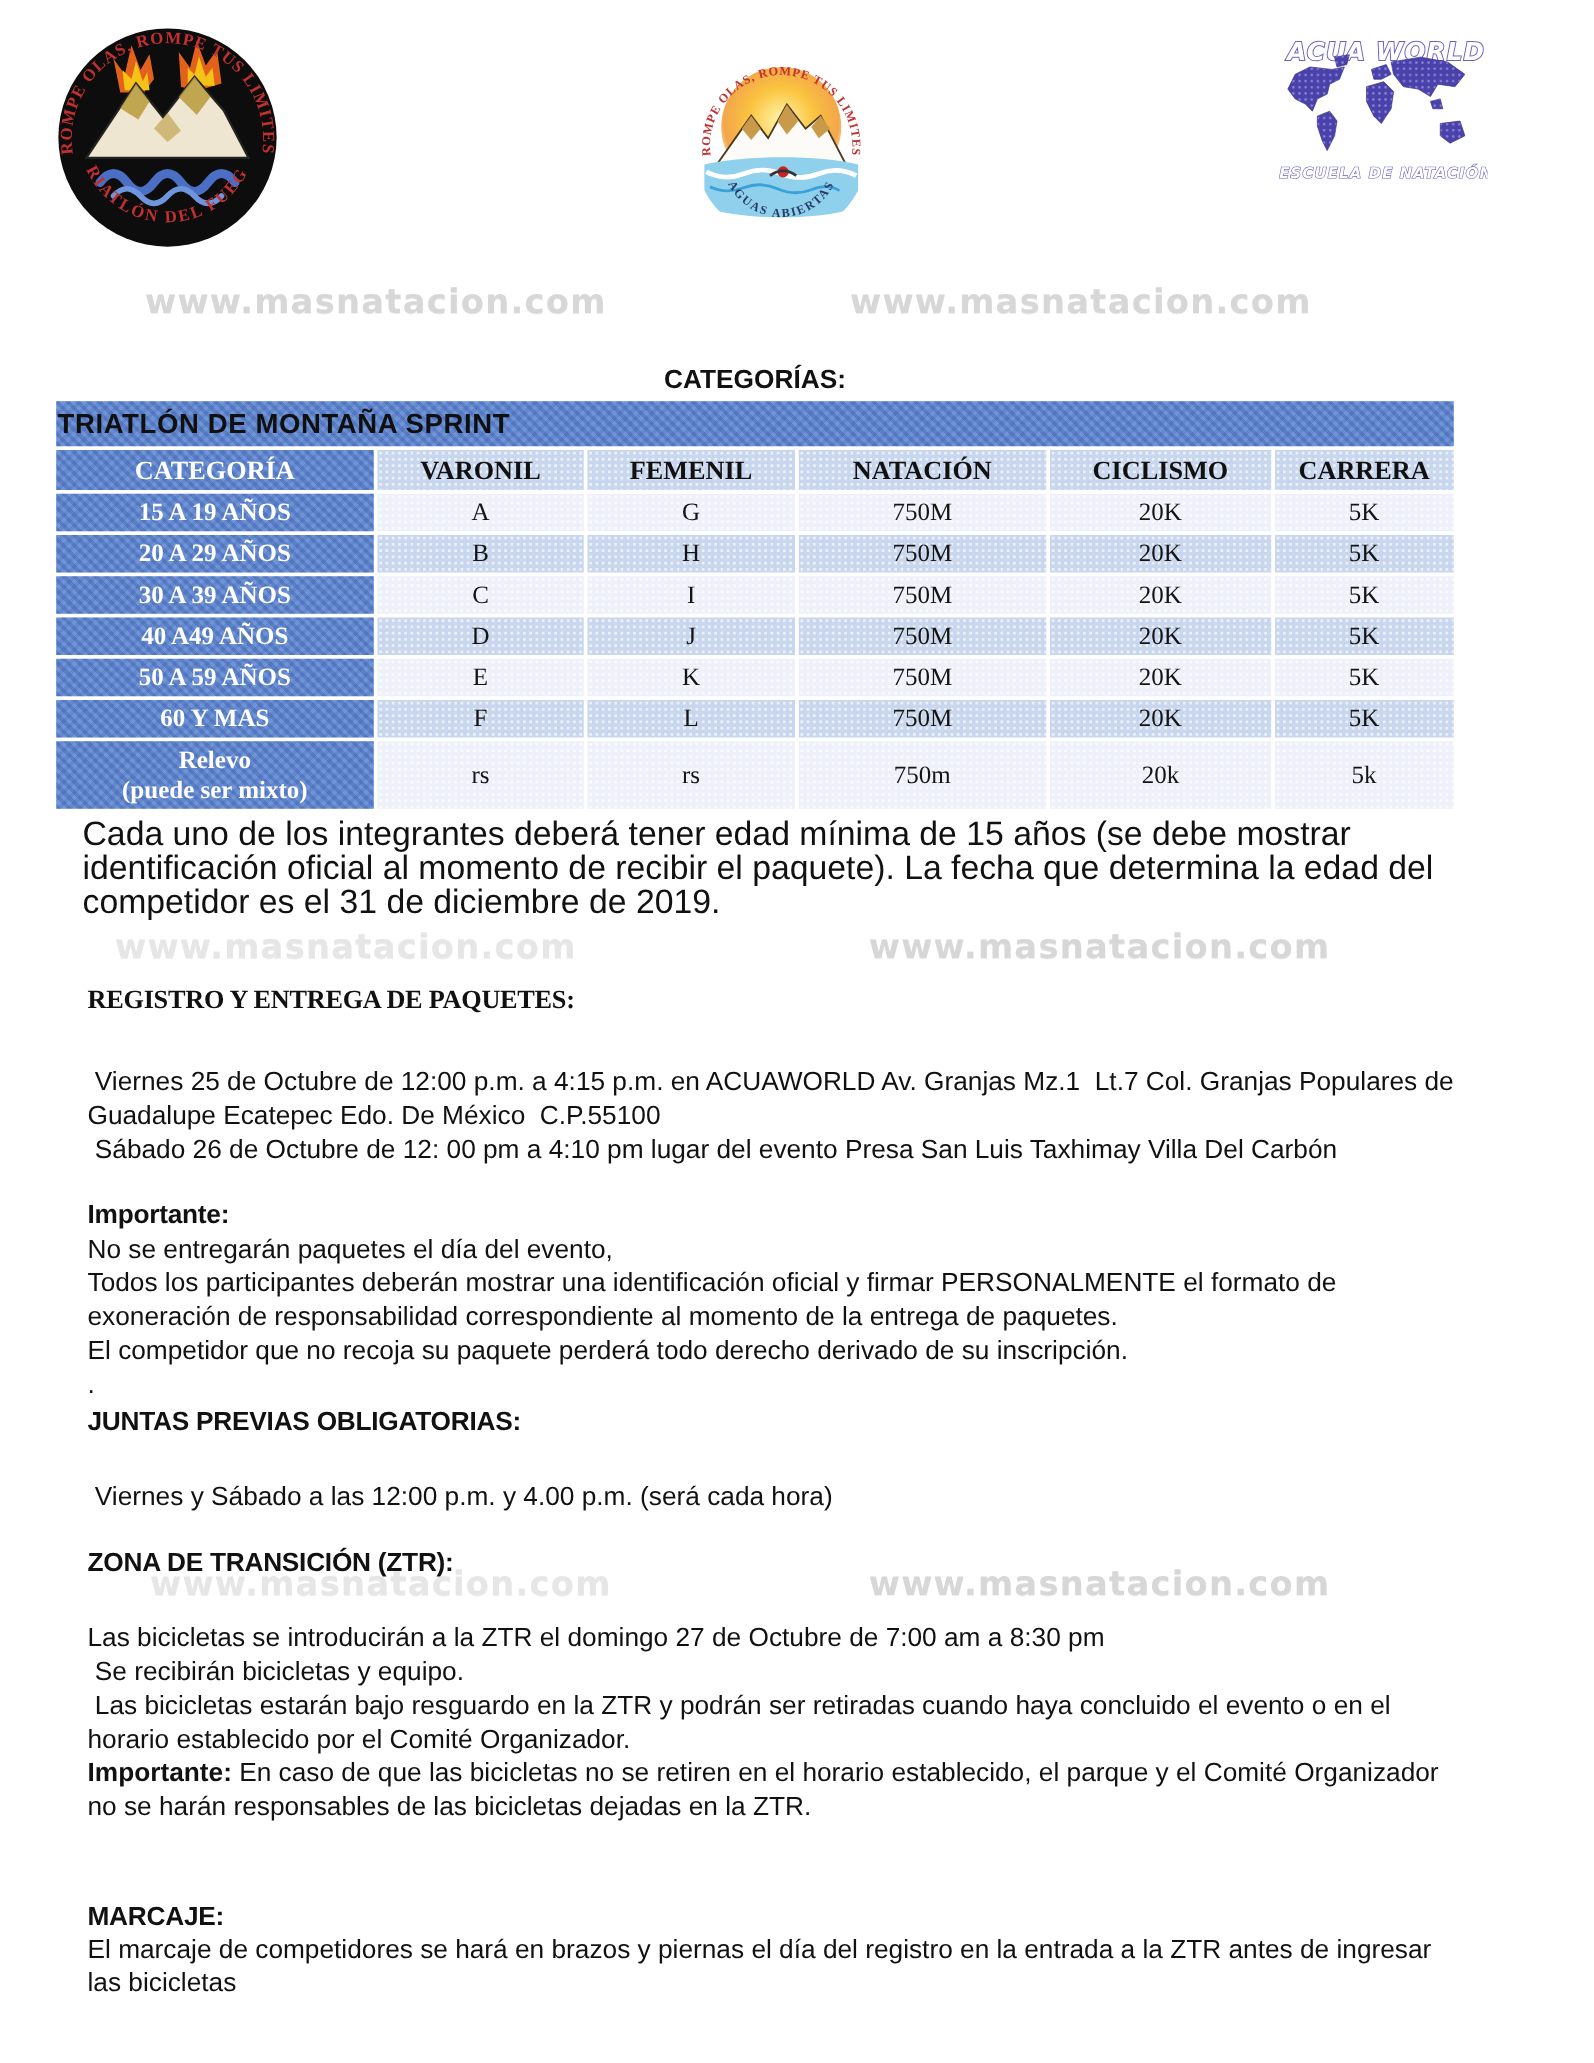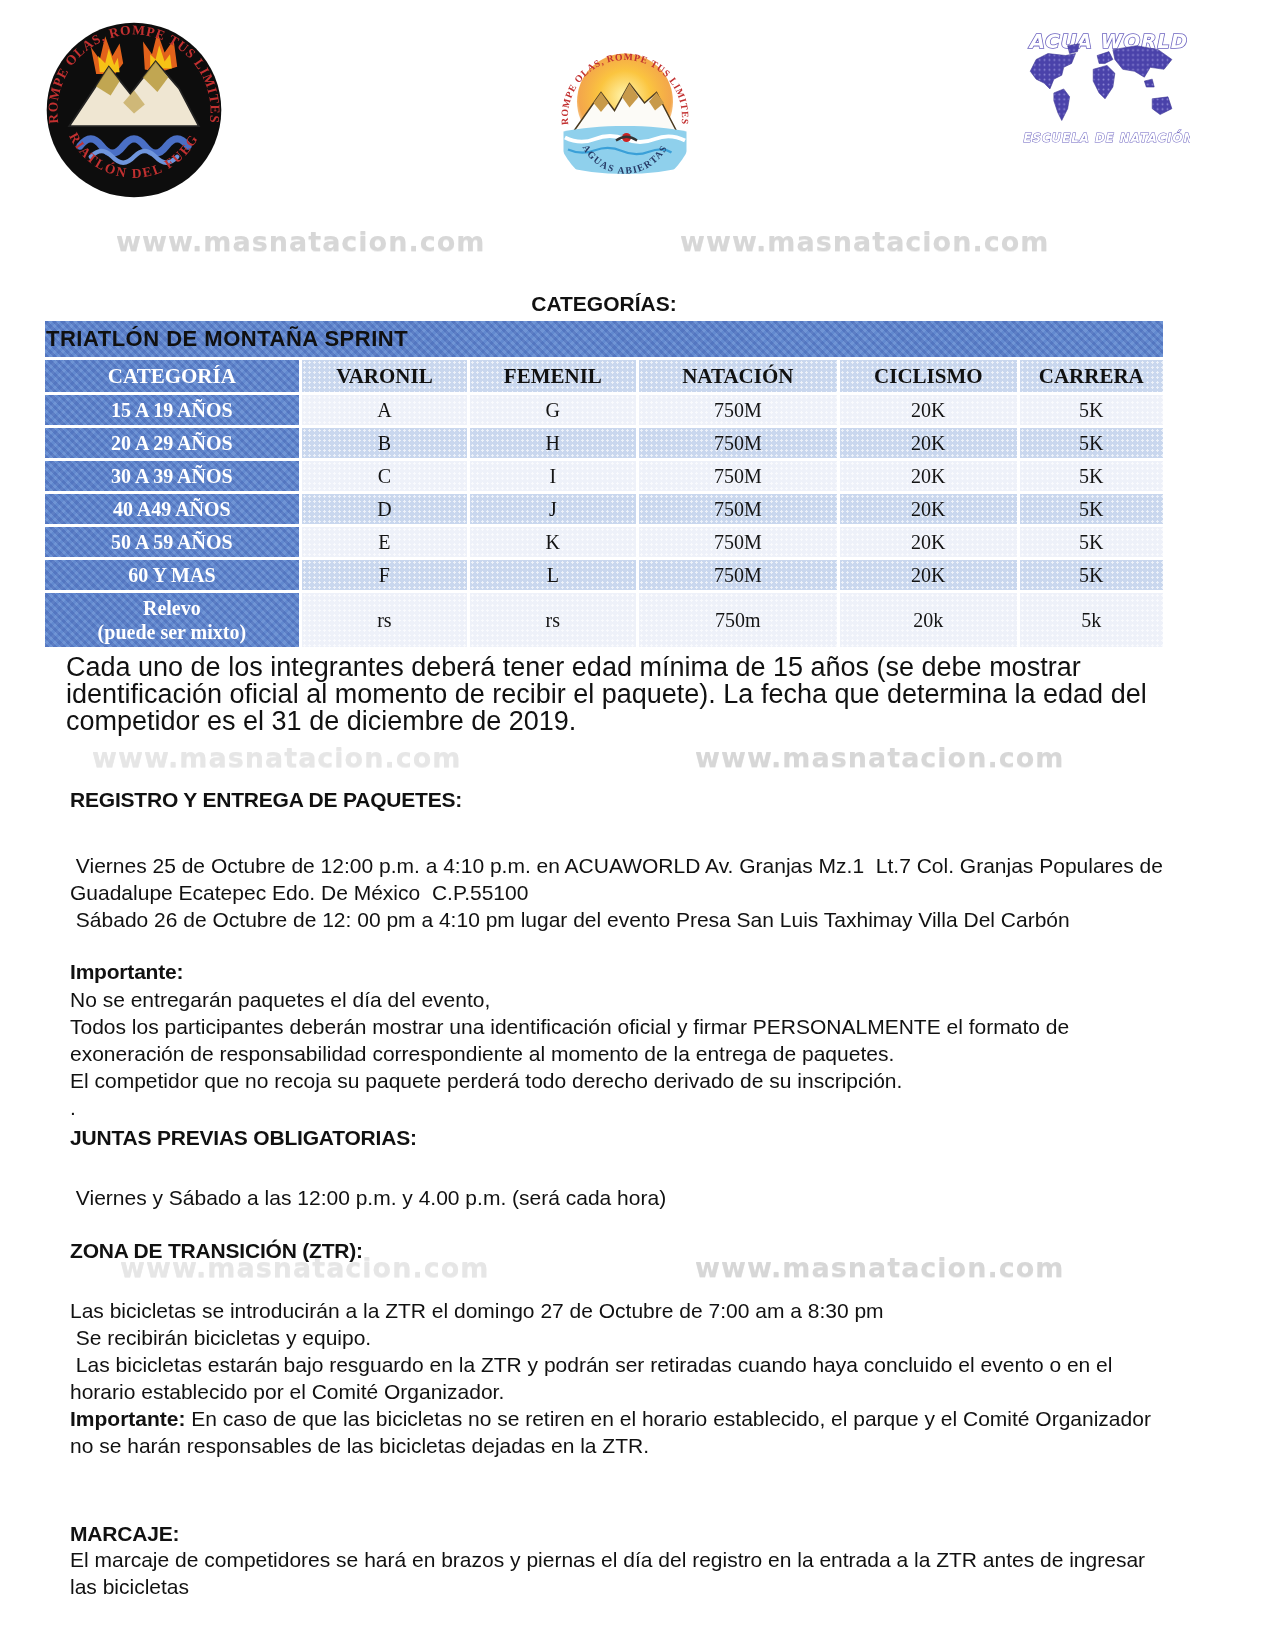--- a/index.html
+++ b/index.html
@@ -74,21 +74,21 @@
   
   .note,.text-block{font-size:27px;line-height:27px;}
   .note{margin:4px 0 0 0;padding-left:24px;white-space:pre-wrap;}
   .section{padding-left:28px;}
   .sec-heading{
     font-weight:bold;font-size:21px;line-height:21px;
     letter-spacing:-0.2px;
   }
   .body-line{margin:0;font-size:21px;line-height:27px;white-space:pre-wrap;}
   .section[data-section="registro"]{margin-top:54px;}
-  .section[data-section="registro"] .sec-heading{margin-bottom:42px;}
+  .section[data-section="registro"] .sec-heading{margin-bottom:42px;font-family:Liberation Serif, serif;}
   .section[data-section="importante"]{margin-top:28px;}
   .section[data-section="importante"] .sec-heading{margin-bottom:4px;}
   .section[data-section="juntas"]{margin-top:6px;}
   .section[data-section="juntas"] .sec-heading{margin-bottom:36px;}
   .section[data-section="zona"]{margin-top:29px;}
   .section[data-section="zona"] .sec-heading{margin-bottom:36px;}
   .section[data-section="marcaje"]{margin-top:64px;}
   .section[data-section="marcaje"] .sec-heading{margin-bottom:2px;}
 </style>
 </head>
@@ -278,21 +278,21 @@
     <td class="cell-lblue">5k</td>
   </tr>
         </tbody>
     </table>
 
     <p class="note">Cada uno de los integrantes deberá tener edad mínima de 15 años (se debe mostrar identificación oficial al momento de recibir el paquete). La fecha que determina la edad del competidor es el 31 de diciembre de 2019.</p>
 
     <div id="sections-wrap">
         <div class="section" data-section="registro">
           <div class="sec-heading">REGISTRO Y ENTREGA DE PAQUETES:</div>
-          <p class="body-line"> Viernes 25 de Octubre de 12:00 p.m. a 4:10 p.m. en ACUAWORLD Av. Granjas Mz.1  Lt.7 Col. Granjas Populares de Guadalupe Ecatepec Edo. De México  C.P.55100</p>
+          <p class="body-line"> Viernes 25 de Octubre de 12:00 p.m. a 4:15 p.m. en ACUAWORLD Av. Granjas Mz.1  Lt.7 Col. Granjas Populares de Guadalupe Ecatepec Edo. De México  C.P.55100</p>
           <p class="body-line"> Sábado 26 de Octubre de 12: 00 pm a 4:10 pm lugar del evento Presa San Luis Taxhimay Villa Del Carbón</p>
         </div>
         <div class="section" data-section="importante">
           <div class="sec-heading">Importante:</div>
           <p class="body-line">No se entregarán paquetes el día del evento,</p>
           <p class="body-line">Todos los participantes deberán mostrar una identificación oficial y firmar PERSONALMENTE el formato de exoneración de responsabilidad correspondiente al momento de la entrega de paquetes.</p>
           <p class="body-line">El competidor que no recoja su paquete perderá todo derecho derivado de su inscripción.</p>
           <p class="body-line">.</p>
         </div>
         <div class="section" data-section="juntas">

